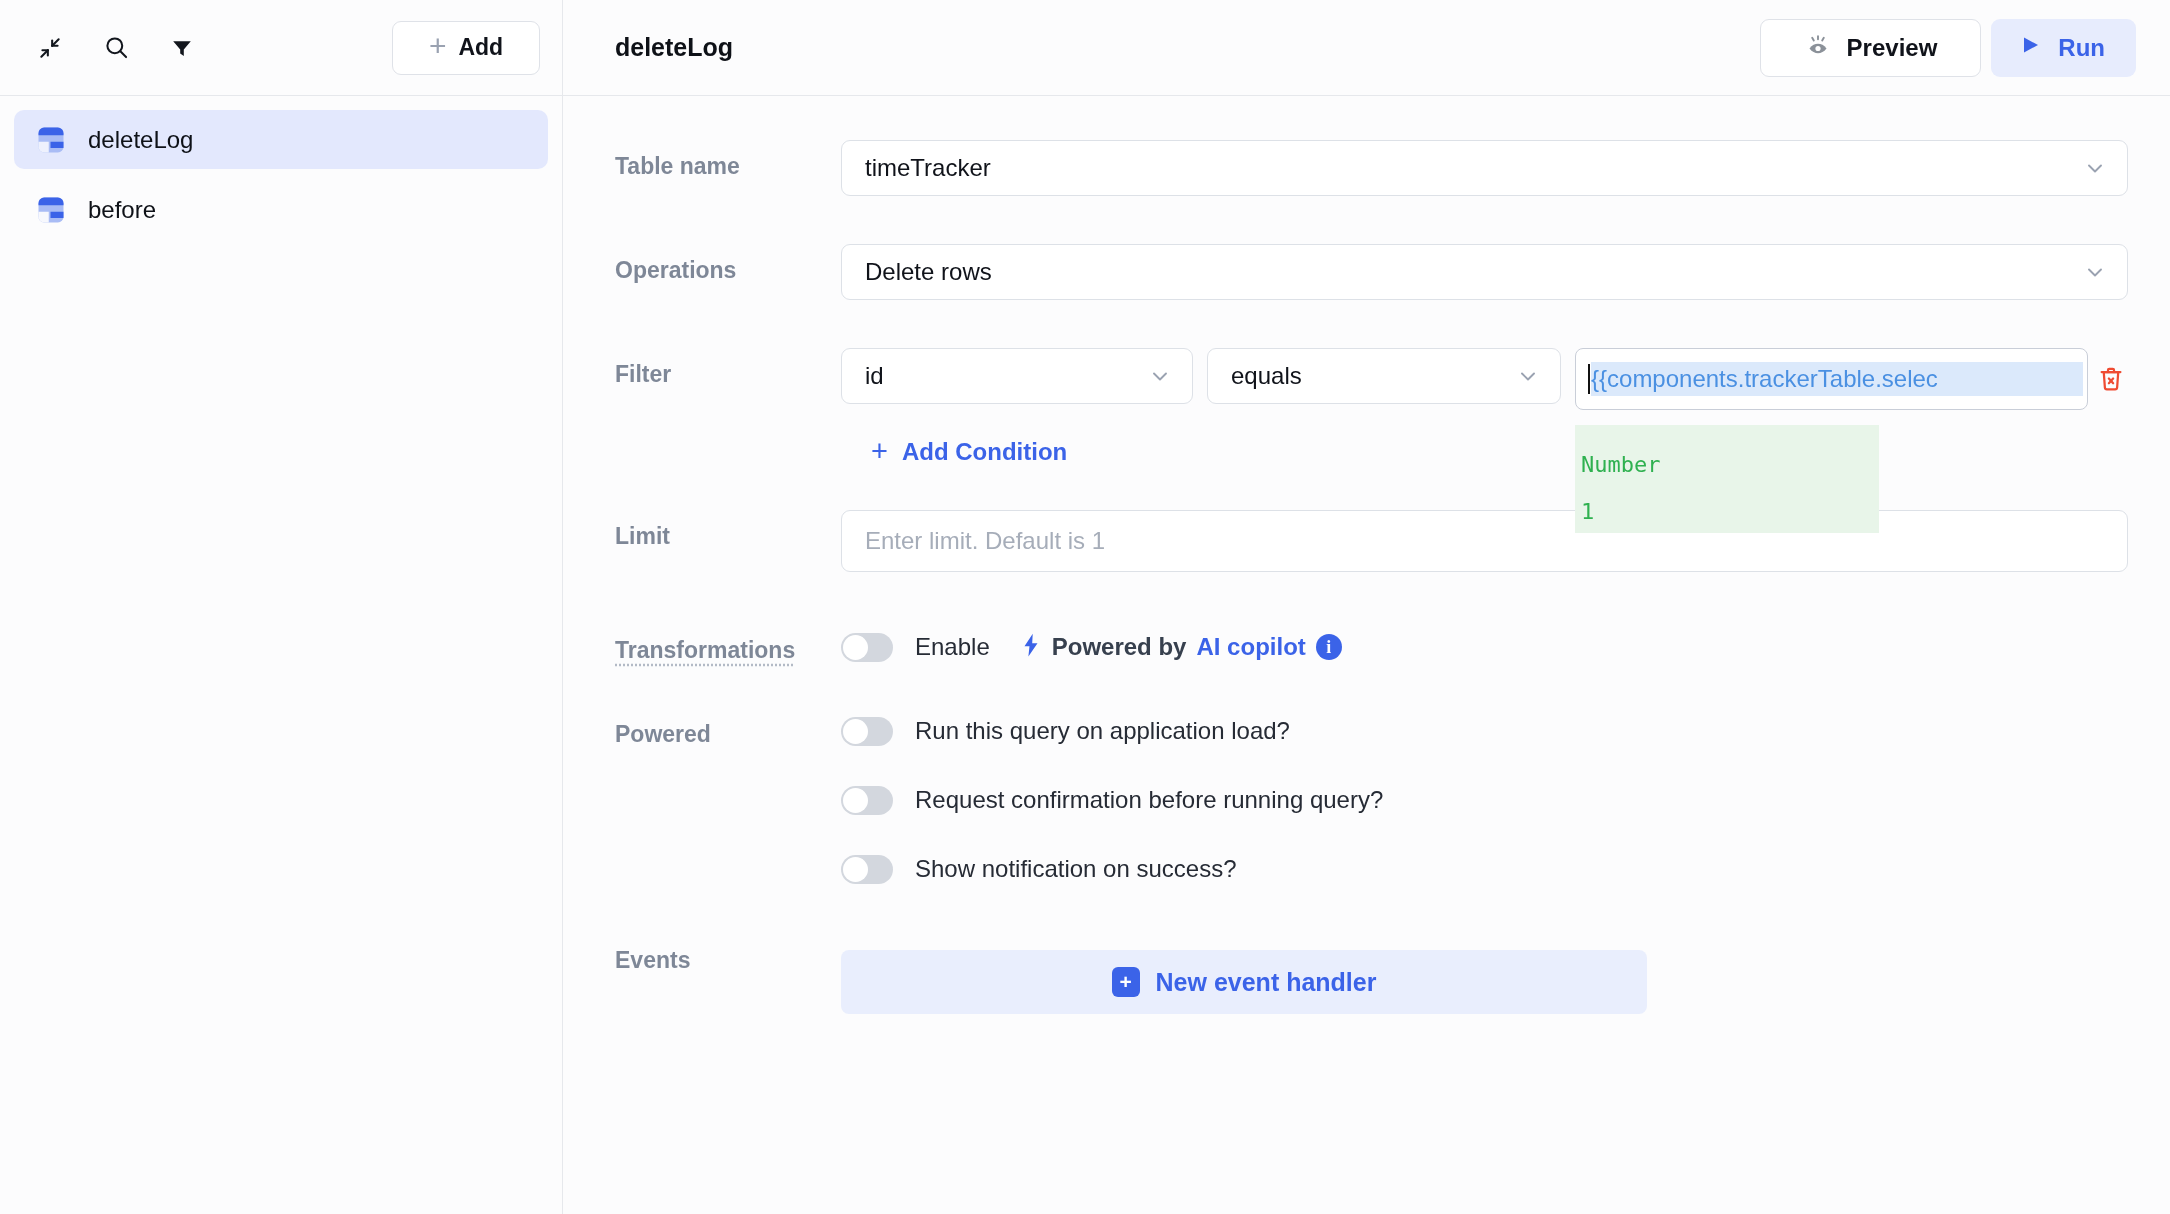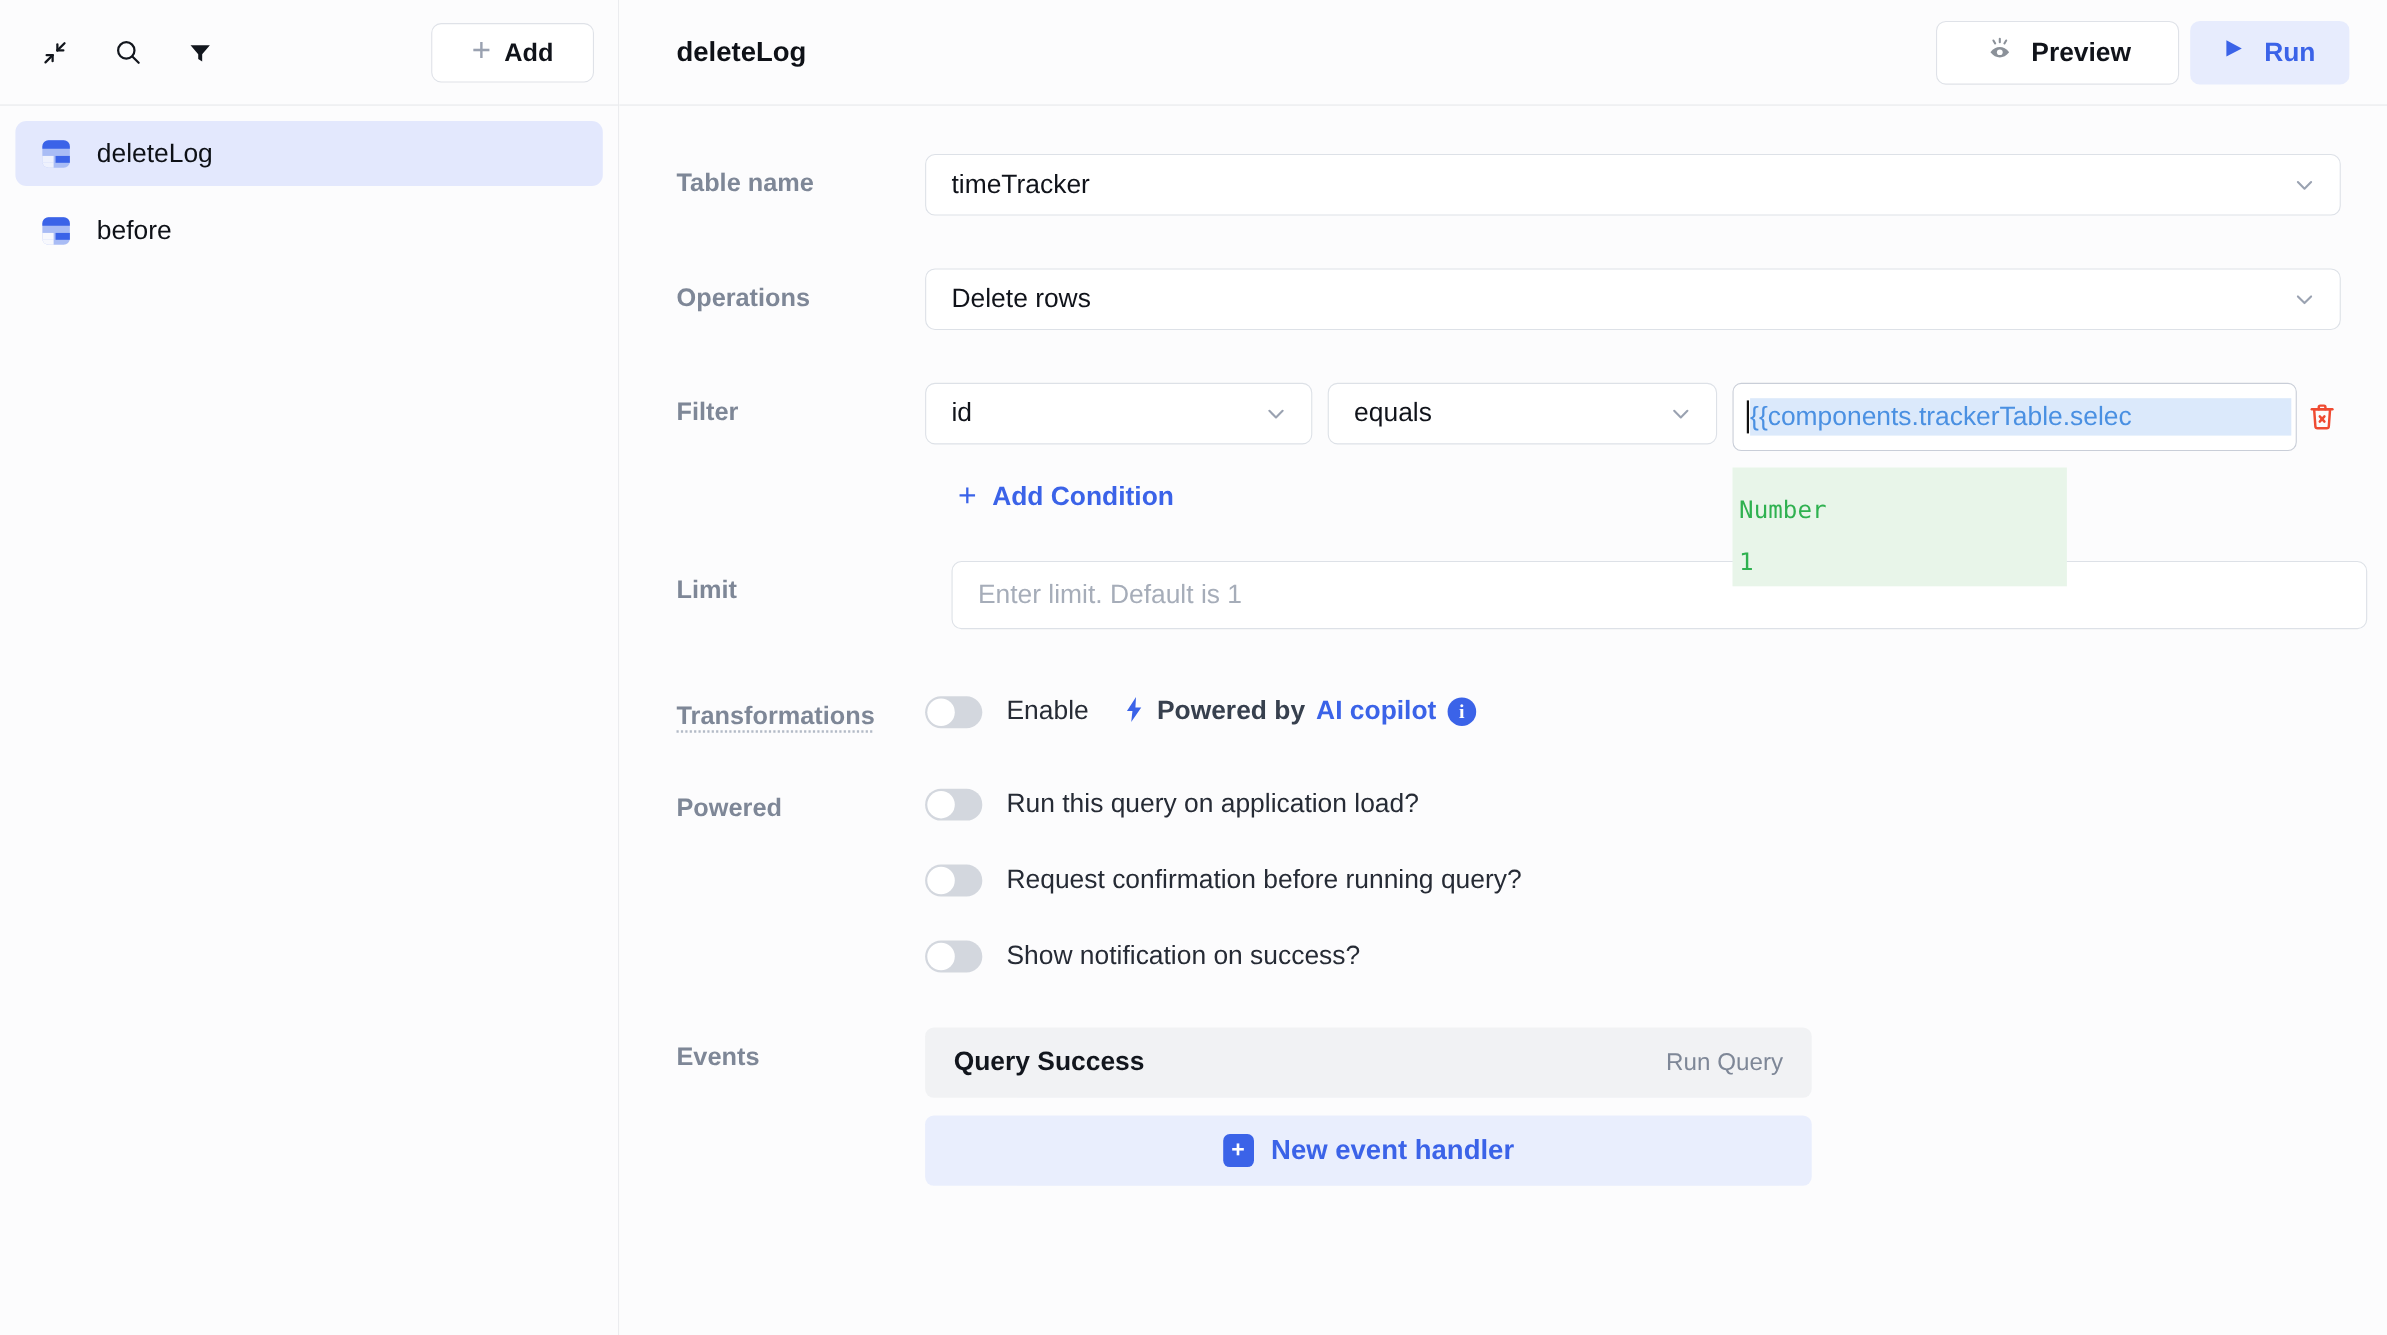--- a/index.html
+++ b/index.html
@@ -177,21 +177,21 @@
   }
   .add-cond .ac-plus { color: #3b63e8; font-size: 29px; line-height: 1; font-weight: 400; margin-top:-2px;}
   .add-cond .ac-lbl { color: #3b63e8; font-size: 24px; font-weight: 700; }
 
   .input-box {
     height: 62px; width: 100%;
     border: 1px solid #dde1e7; border-radius: 9px;
     background: #fff;
     display: flex; align-items: center;
     padding: 0 23px;
-    font-size: 24px; color: #a6adb9; margin-left: 24px;
+    font-size: 24px; color: #a6adb9;
   }
 
   .toggle-line { display: flex; align-items: center; gap: 22px; height: 46px; }
   .toggle {
     width: 52px; height: 29px; border-radius: 16px;
     background: #d3d7de; position: relative; flex: 0 0 52px; cursor: pointer;
   }
   .toggle::after {
     content: ""; position: absolute; left: 2px; top: 2px;
     width: 25px; height: 25px; border-radius: 50%; background: #fff;
@@ -462,24 +462,20 @@
               <span class="toggle"></span>
               <span class="tg-text">Show notification on success?</span>
             </div>
           </div>
         </div>
       </div>
 
       <div class="row" style="margin-top:42px">
         <div class="row-label">Events</div>
         <div class="row-field">
-          <div class="event-row">
-            <span class="ev-name">Query Success</span>
-            <span class="ev-act">Run Query</span>
-          </div>
           <div class="new-handler">
             <span class="nh-plus">+</span>
             <span class="nh-lbl">New event handler</span>
           </div>
         </div>
       </div>
 
     </div>
   </div>
 </div>

